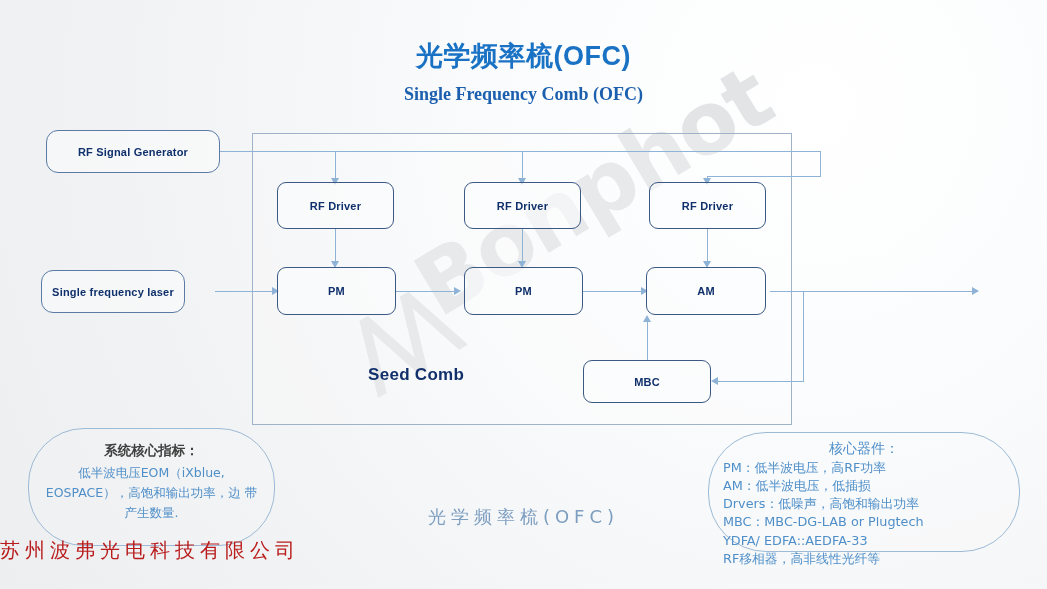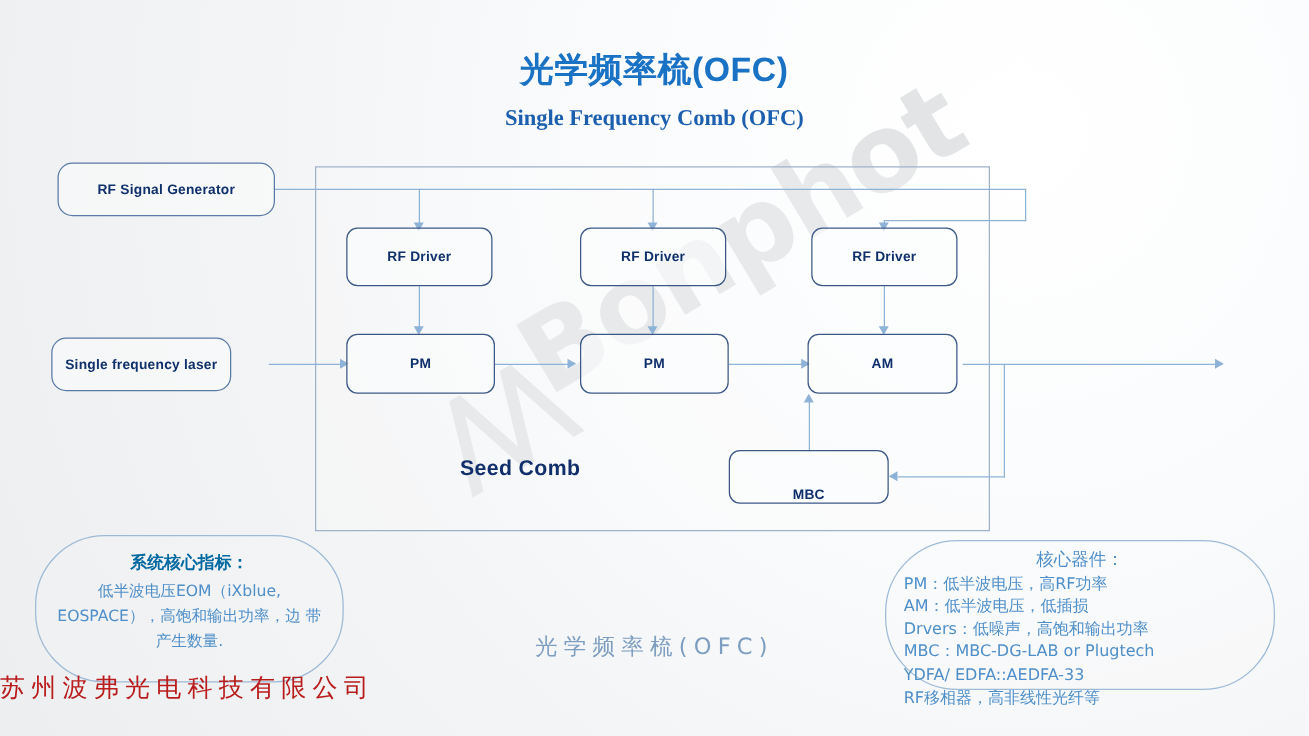--- a/index.html
+++ b/index.html
@@ -91,21 +91,21 @@
     position:absolute;box-sizing:border-box;
     border:1.4px solid #9dbad6;
     background:rgba(255,255,255,0.12);
     color:#4f8fc9;text-align:center;
     font-family:"DejaVu Sans",sans-serif;
   }
   .note-left{
     left:28px;top:428px;width:247px;height:118px;border-radius:56px;
     padding:11px 16px;font-size:12.5px;line-height:1.58;
   }
-  .note-left .hd{font-weight:700;font-size:13.5px;color:#0369a1;display:block;margin-bottom:2px;}
+  .note-left .hd{font-weight:700;font-size:13.5px;color:#404040;display:block;margin-bottom:2px;}
   .note-right{
     left:708px;top:432px;width:312px;height:120px;border-radius:58px;
     padding:6px 14px;font-size:12.8px;line-height:1.42;text-align:left;
     color:#4f8fc9;
   }
   .note-right .hd{display:block;text-align:center;font-size:14px;}
   .note-right .row{display:block;white-space:nowrap;}
 
   
   .foot1{
@@ -188,21 +188,21 @@
   <div class="node" style="left:277px;top:267px;width:119px;height:48px;">
     <span>PM</span>
   </div>
   <div class="node" style="left:464px;top:267px;width:119px;height:48px;">
     <span>PM</span>
   </div>
   <div class="node" style="left:646px;top:267px;width:120px;height:48px;">
     <span>AM</span>
   </div>
 
-  <div class="node" style="left:583px;top:360px;width:128px;height:43px;align-items:flex-end;">
+  <div class="node" style="left:583px;top:360px;width:128px;height:43px;">
     <span>MBC</span>
   </div>
 
   <div class="note note-left">
     <span class="hd">系统核心指标：</span>
     <span>低半波电压EOM（iXblue,</span>
     <span>EOSPACE），高饱和输出功率，边</span>
     <span>带产生数量.</span>
   </div>
 

